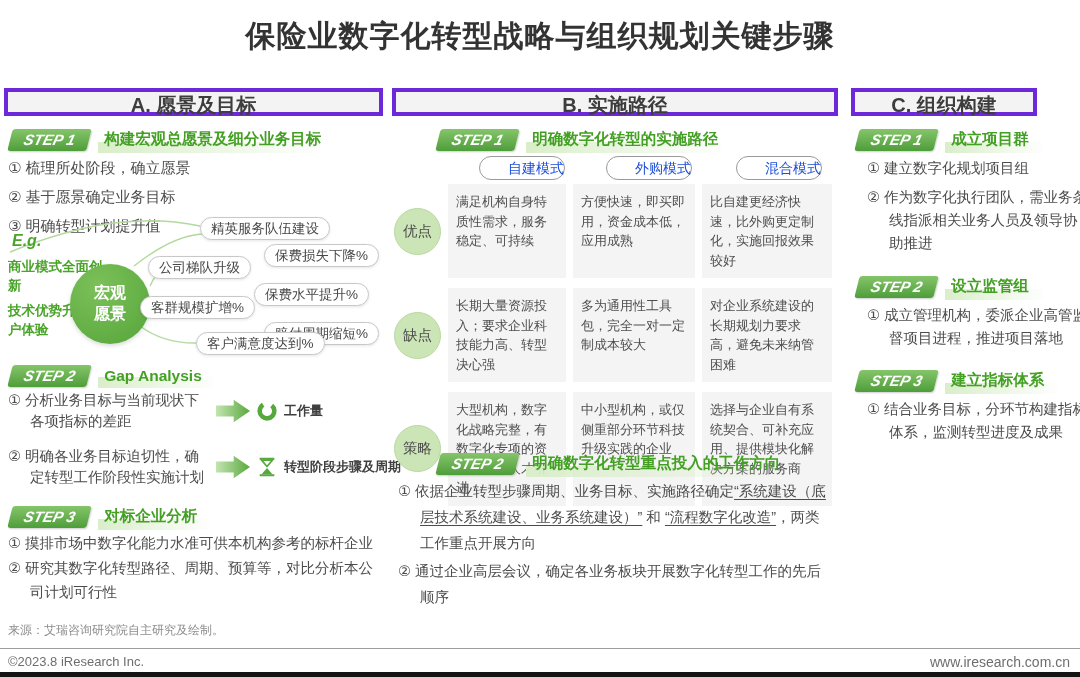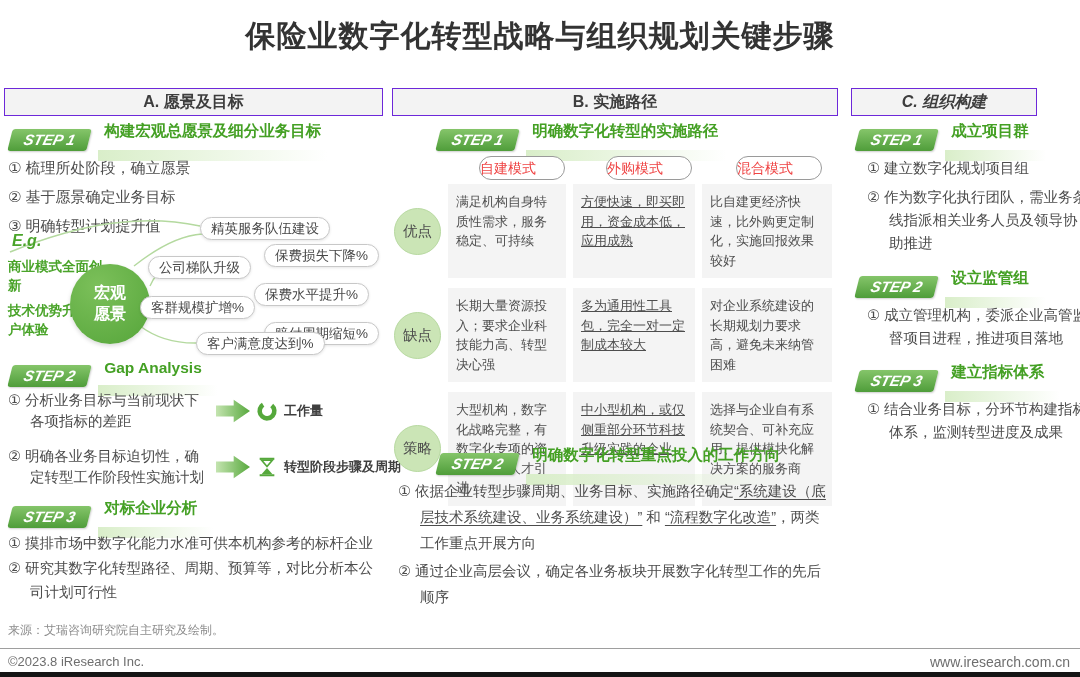--- a/index.html
+++ b/index.html
@@ -3,35 +3,35 @@
 <meta charset="utf-8">
 <style>
   * { margin:0; padding:0; box-sizing:border-box; }
   html,body { background:#ffffff; }
   body { font-family:"Liberation Sans","DejaVu Sans",sans-serif; }
   .page { position:relative; width:1080px; height:677px; background:#ffffff; overflow:hidden; margin:0 auto; }
 
   .main-title { position:absolute; top:16px; left:0; width:100%; text-align:center;
     font-size:30px; font-weight:bold; color:#333333; letter-spacing:1px; }
 
-  .col-hdr { position:absolute; top:88px; height:28px; background:#f3f3f3; border:1px solid #6d28d9;
-    text-align:center; line-height:26px; font-size:16px; font-weight:bold; color:#3d3d3d; }
+  .col-hdr { position:absolute; top:88px; height:28px; background:#f3f3f3; border:4px solid #6d28d9;
+    text-align:center; line-height:26px; font-size:20px; font-weight:bold; color:#3d3d3d; }
   .hdr-a { left:4px;   width:379px; }
   .hdr-b { left:392px; width:446px; }
-  .hdr-c { left:851px; width:186px;font-style:italic; }
+  .hdr-c { left:851px; width:186px; }
 
   .colA { position:absolute; left:4px;  top:124px; width:386px; height:500px; }
   .colB { position:absolute; left:392px; top:124px; width:447px; height:500px; }
   .colC { position:absolute; left:851px; top:124px; width:228px; height:500px; }
 
   .banner { position:absolute; left:6px; display:flex; align-items:center; gap:9px; height:24px; white-space:nowrap; }
   .badge { display:inline-block; transform:skewX(-14deg); background:linear-gradient(180deg,#85c56a,#4f9d3a);
     color:#ffffff; font-style:italic; font-weight:bold; font-size:15px; padding:2px 14px 3px;
     border-radius:3px; box-shadow:1px 1px 2px rgba(0,0,0,.2); }
-  .btitle { font-weight:bold; font-size:15.5px; color:#44a024; padding:2px 26px 19px 6px;
+  .btitle { font-weight:bold; font-size:15.5px; color:#44a024; padding:2px 26px 3px 6px;
     background:linear-gradient(90deg,#d9eec9 0%, rgba(217,238,201,0) 92%);
     background-repeat:no-repeat; background-size:100% 11px; background-position:0 100%; }
 
   .num { padding-left:22px; text-indent:-22px; color:#4c4c4c; }
   .colA .item { position:absolute; left:4px; font-size:15px; line-height:22px; width:372px; }
   .itm-block p { margin-bottom:7px; }
 
   
   .eg-cluster { position:absolute; left:0; top:90px; width:386px; height:142px; }
   .eg-curves { position:absolute; left:0; top:0; width:386px; height:142px; }
@@ -53,28 +53,28 @@
   .s2row { position:absolute; left:4px; display:flex; align-items:center; gap:6px; white-space:nowrap; }
   .s2row .txt { width:202px; font-size:14.5px; line-height:21px; white-space:normal; }
   .g-arrow { width:34px; height:24px; flex:none;
     background:linear-gradient(90deg,#c4e4b0,#58a93e);
     clip-path:polygon(0% 27%, 52% 27%, 52% 3%, 100% 50%, 52% 97%, 52% 73%, 0% 73%); }
   .outcome { font-weight:bold; color:#3f3f3f; font-size:13px; }
   .g-icon { width:22px; height:22px; flex:none; }
 
   
   .mode-pill { position:absolute; top:32px; width:86px; height:24px; background:#ffffff; border:1px solid #9a9a9a;
-    border-radius:13px; text-align:left; line-height:22px; font-size:14px; color:#ef4444; }
+    border-radius:13px; text-align:right; line-height:22px; font-size:14px; color:#1d4ed8; }
   .m1 { left:87px; } .m2 { left:214px; } .m3 { left:344px; }
   .btable { position:absolute; left:2px; top:60px; width:445px; }
   .trow { display:flex; gap:7px; margin-bottom:10px; align-items:stretch; }
   .tlabel { width:47px; height:47px; border-radius:50%; background:#cbe5b6; border:1px solid #b7d9a0;
     display:flex; align-items:center; justify-content:center; font-size:14.5px; color:#4d4d4d; flex:none; align-self:center; }
   .tcell { background:#f4f4f4; color:#4e4e4e; font-size:13px; line-height:1.5; padding:8px 8px; }
-  .c1 { width:118px; } .c2 { width:122px;text-decoration:underline; } .c3 { width:130px; }
+  .c1 { width:118px; } .c2 { width:122px; } .c3 { width:130px; }
 
   .bstep2-items { position:absolute; left:6px; top:354px; width:436px; font-size:14.5px; line-height:26px; }
   .bstep2-items p { margin-bottom:2px; }
   .ul { text-decoration:underline; text-underline-offset:3px; }
 
   .colC .itm-block { position:absolute; left:16px; width:222px; font-size:14.5px; line-height:23px; }
   .colC .itm-block p { margin-bottom:6px; }
 
   
   .src { position:absolute; left:8px; top:622px; font-size:12px; color:#8c8c8c; }

